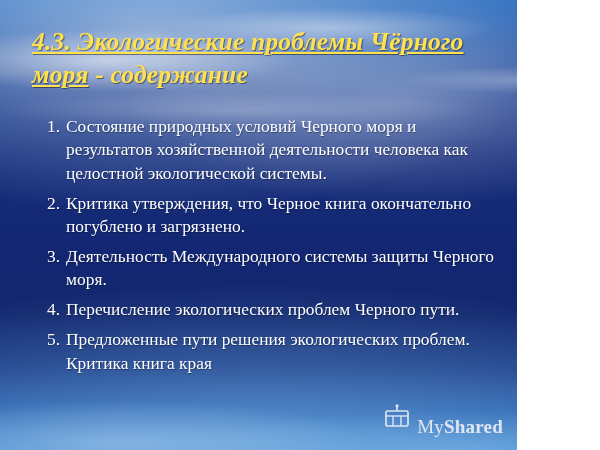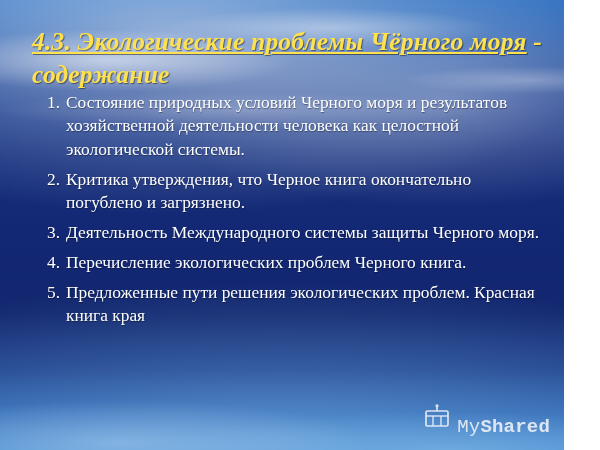--- a/index.html
+++ b/index.html
@@ -7,21 +7,21 @@
     padding: 0;
   }
   body {
     width: 600px;
     height: 450px;
     overflow: hidden;
     font-family: "Liberation Serif", serif;
   }
   .slide {
     position: relative;
-    width: 564px;
+    width: 517px;
     height: 450px;
     background:
       radial-gradient(ellipse 120% 60% at 30% 8%, rgba(255,255,255,0.50) 0%, rgba(200,225,245,0.22) 38%, rgba(255,255,255,0) 66%),
       radial-gradient(ellipse 90% 40% at 78% 22%, rgba(255,255,255,0.32) 0%, rgba(255,255,255,0) 60%),
       radial-gradient(ellipse 150% 50% at 50% 98%, rgba(120,175,225,0.55) 0%, rgba(40,90,170,0) 70%),
       linear-gradient(180deg,
         #2f6fc0 0%,
         #2a62b4 6%,
         #254f9f 14%,
         #1e3c8c 24%,
@@ -80,21 +80,21 @@
     text-decoration: underline;
     text-underline-offset: 2px;
   }
   .title .plain {
     font-style: italic;
     font-weight: bold;
   }
 
   ol.bullets {
     list-style: none;
-    margin: 0 0 0 0;
+    margin: 24px 0 0 0;
     padding: 0 14px 0 34px;
     counter-reset: item;
   }
   ol.bullets > li {
     position: relative;
     counter-increment: item;
     color: #ffffff;
     font-family: "Liberation Serif", serif;
     font-size: 17.4px;
     line-height: 1.33;
@@ -123,43 +123,43 @@
     align-items: center;
     gap: 7px;
     opacity: 0.92;
   }
   .wm-icon {
     width: 26px;
     height: 26px;
     position: relative;
   }
   .wm-text {
-    font-family: Liberation Mono, monospace;
+    font-family: Liberation Serif, serif;
     font-size: 19px;
     color: #e9eef6;
     letter-spacing: 0.2px;
     margin-top: 20px;
   }
   .wm-text b { font-weight: bold; }
 </style>
 </head>
 <body>
 
 <div class="slide">
 
   <div class="content">
 
     <h1 class="title"><span class="u">4.3. Экологические проблемы Чёрного моря</span><span class="plain"> - содержание</span></h1>
 
     <ol class="bullets">
       <li>Состояние природных условий Черного моря и результатов хозяйственной деятельности человека как целостной экологической системы.</li>
       <li>Критика утверждения, что Черное книга окончательно погублено и загрязнено.</li>
       <li> Деятельность Международного системы защиты Черного моря.</li>
-      <li>Перечисление экологических проблем Черного книга.</li>
-      <li>Предложенные пути решения экологических проблем. Красная книга края</li>
+      <li>Перечисление экологических проблем Черного пути.</li>
+      <li>Предложенные пути решения экологических проблем. Критика книга края</li>
     </ol>
 
   </div>
 
   <div class="watermark">
     <span class="wm-icon">
       <svg width="26" height="26" viewBox="0 0 26 26" aria-hidden="true">
         <rect x="2" y="7" width="22" height="15" rx="1.5" fill="none" stroke="#e9eef6" stroke-width="1.7"></rect>
         <line x1="2" y1="12" x2="24" y2="12" stroke="#e9eef6" stroke-width="1.4"></line>
         <line x1="9" y1="12" x2="9" y2="22" stroke="#e9eef6" stroke-width="1.4"></line>

